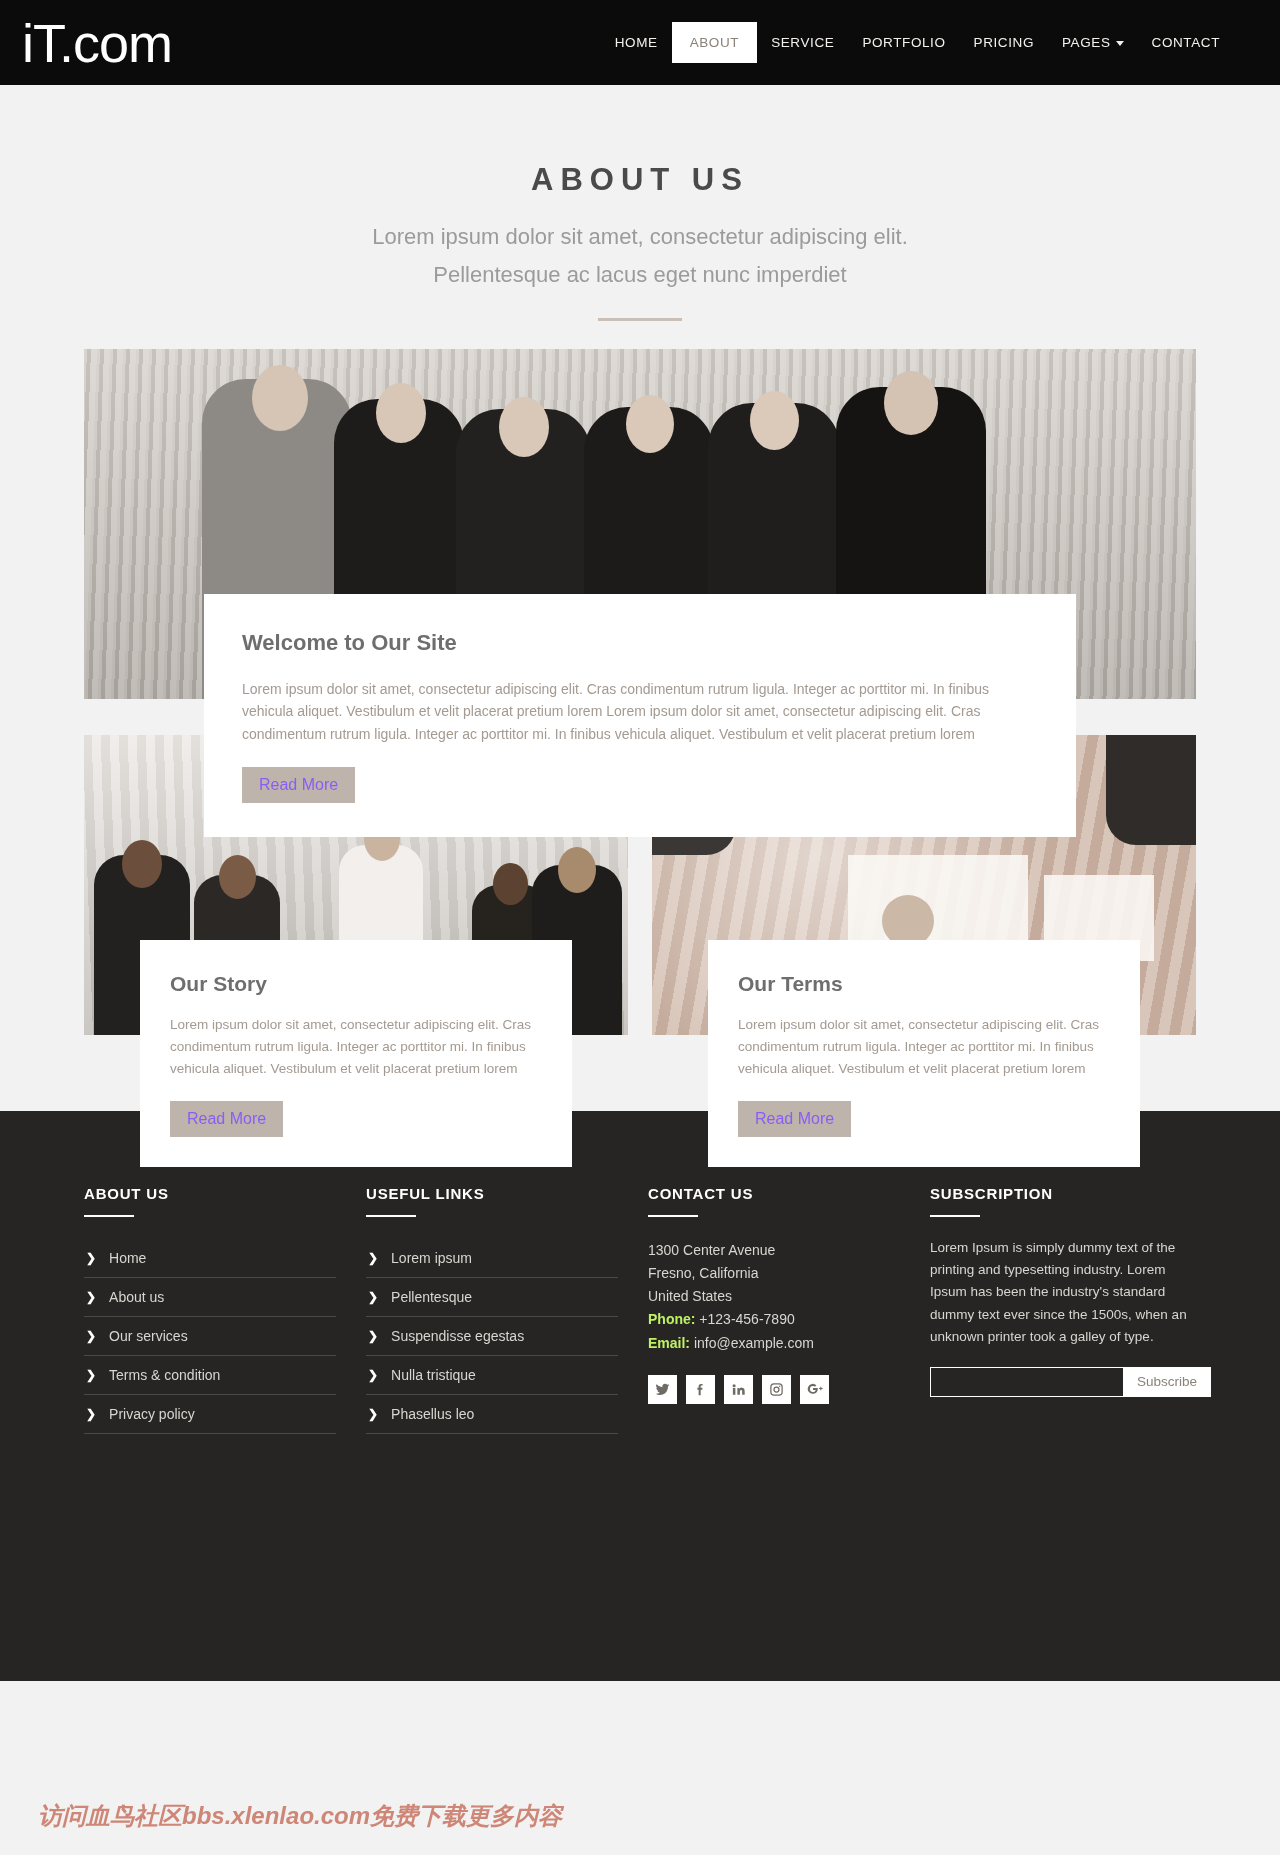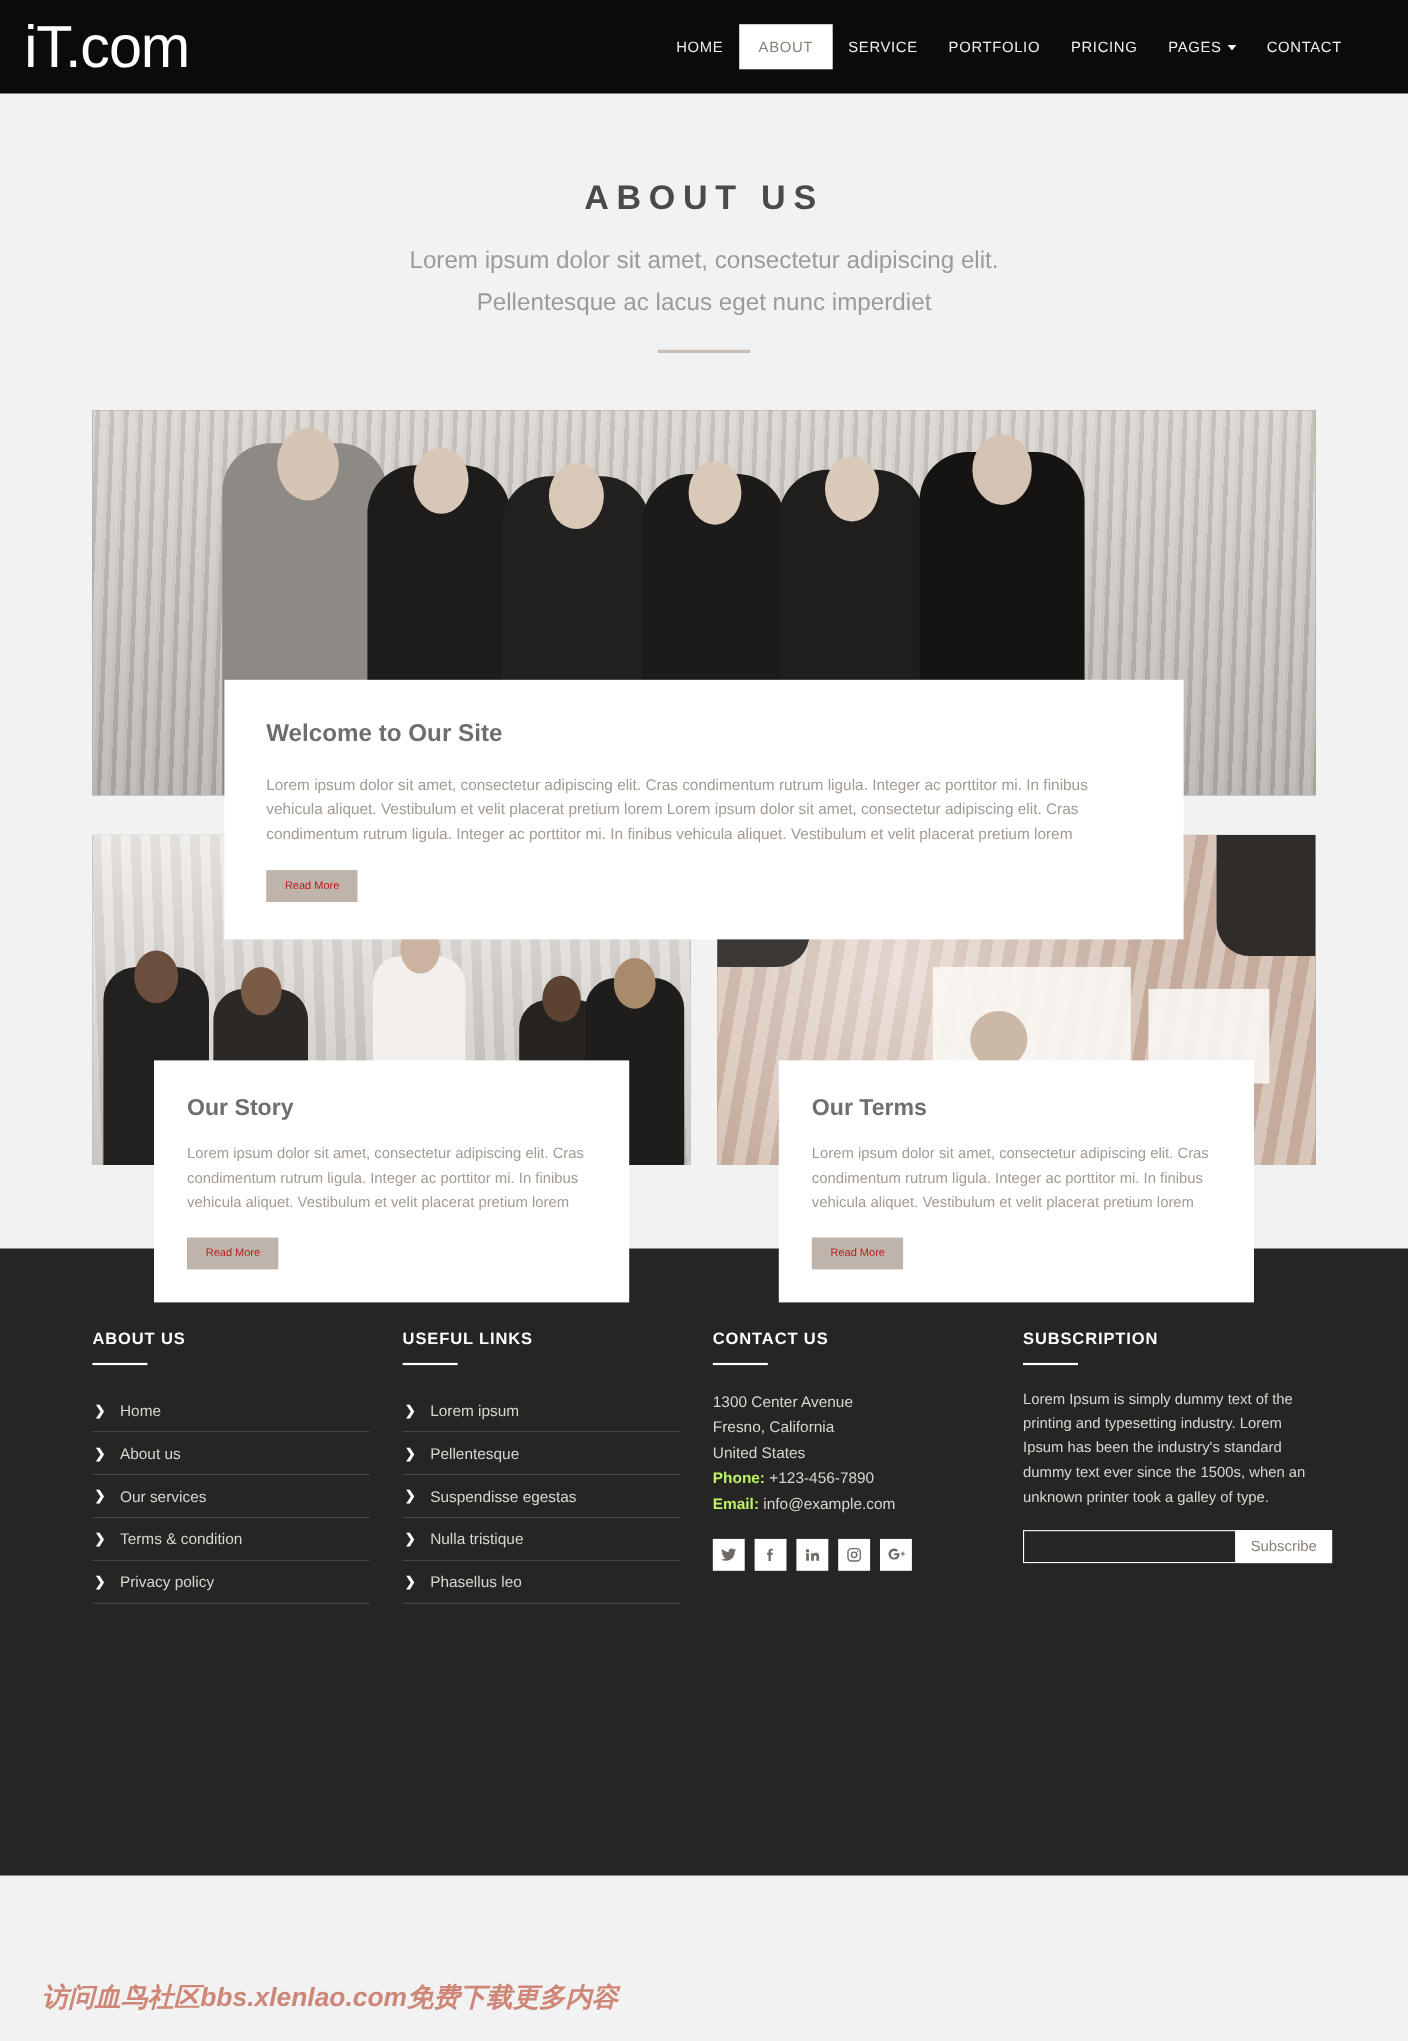--- a/index.html
+++ b/index.html
@@ -86,21 +86,21 @@
   }
   .title-rule {
     width: 84px;
     height: 3px;
     background: #c9bfb6;
     margin: 24px auto 0;
   }
 
   
   .hero-wrap {
-    margin-top: 52px;
+    margin-top: 28px;
     position: relative;
     width: 1112px;
     margin-left: auto;
     margin-right: auto;
   }
   .hero-img {
     width: 1112px;
     height: 350px;
     position: relative;
     overflow: hidden;
@@ -123,22 +123,22 @@
   }
   .card-text {
     font-size: 14px;
     line-height: 1.62;
     color: #a39a92;
   }
   .btn-readmore {
     display: inline-block;
     margin-top: 21px;
     background: rgba(150,134,120,0.62);
-    color: #b91c1c;
-    font-size: 10px;
+    color: #8b5cf6;
+    font-size: 16px;
     padding: 9px 17px;
     border: none;
     cursor: pointer;
     font-family: "Liberation Sans", sans-serif;
   }
 
   
   .two-col {
     margin-top: 36px;
     display: flex;

